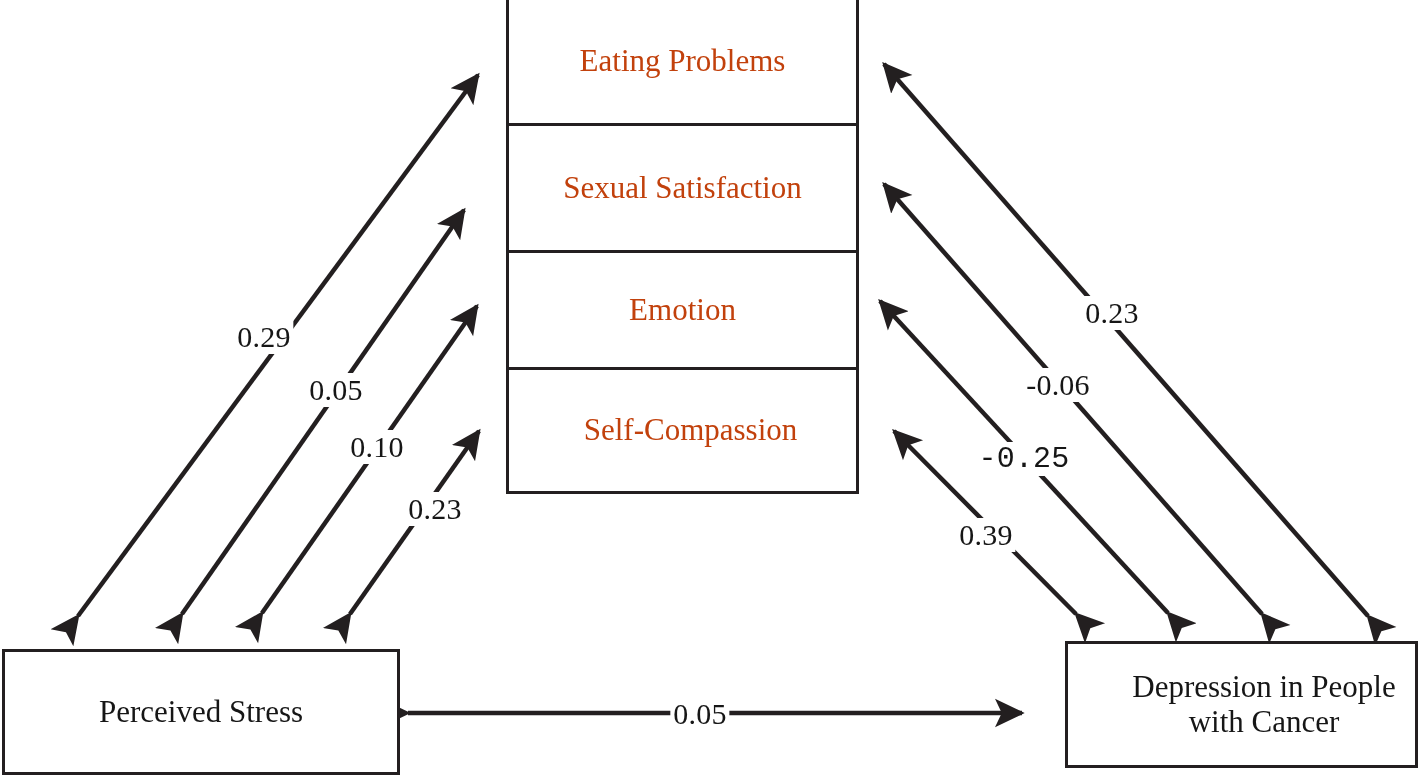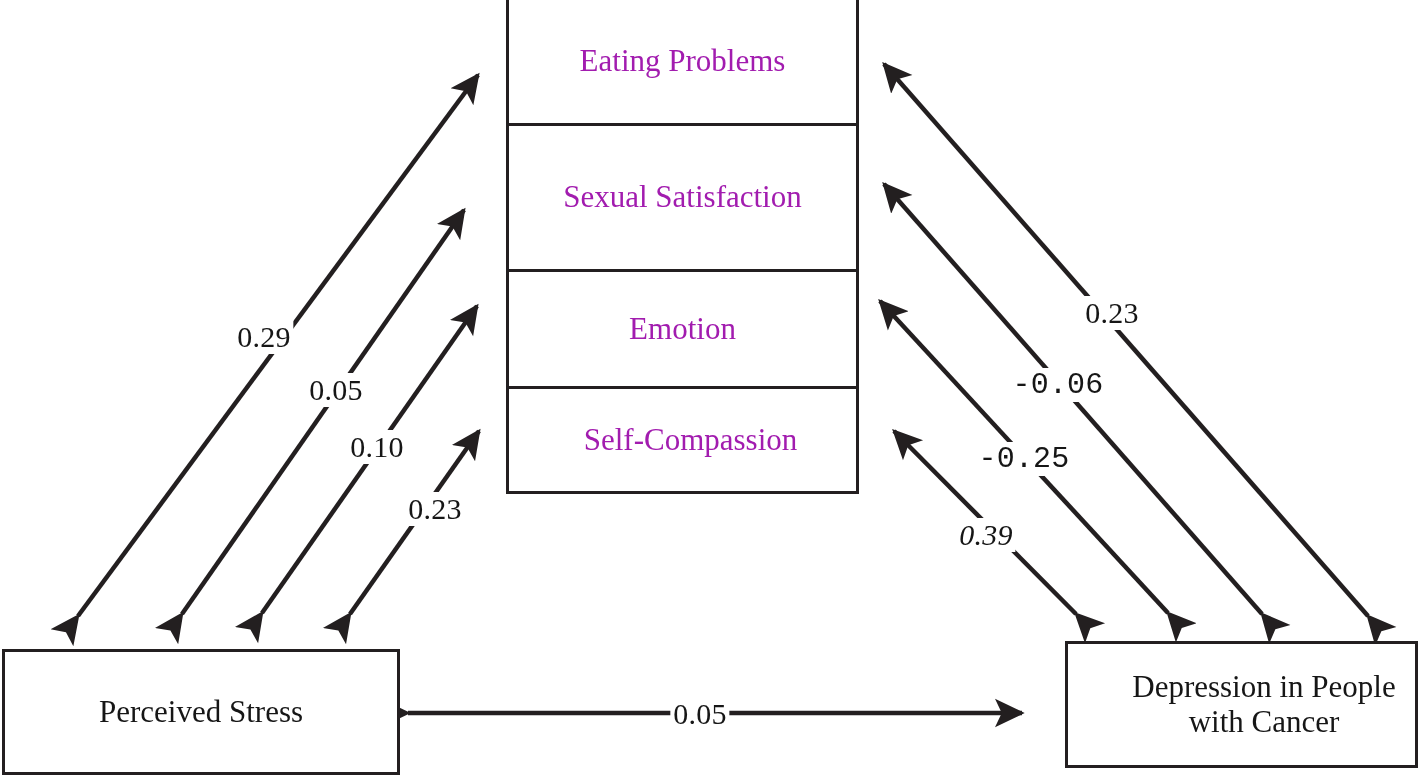--- a/index.html
+++ b/index.html
@@ -50,21 +50,21 @@
     flex-direction: column;
   }
   .stack-cell {
     box-sizing: border-box;
     display: flex;
     align-items: center;
     justify-content: center;
     text-align: center;
     font-size: 31px;
     line-height: 1.1;
-    color: #a21caf;
+    color: #c2410c;
     border-bottom: 3px solid #231f20;
   }
   .stack-cell:last-child {
     border-bottom: none;
   }
   .edge-label {
     position: absolute;
     font-size: 30px;
     color: #161616;
     background: #ffffff;
@@ -115,21 +115,21 @@
 
     <g>
       <line x1="408" y1="713" x2="1022" y2="713" stroke="#231f20" stroke-width="4.5" marker-start="url(#ah)" marker-end="url(#ah)"></line>
     </g>
   </svg>
 
   <div class="stack" style="left:506px; top:-4px; width:353px; height:498px;">
     <div class="stack-cell" style="height:127px;">
       <span>Eating Problems</span>
     </div>
-    <div class="stack-cell" style="height:146px;">
+    <div class="stack-cell" style="height:127px;">
       <span>Sexual Satisfaction</span>
     </div>
     <div class="stack-cell" style="height:117px;">
       <span style="display:block;">
         <span>Emotion</span><br>
       </span>
     </div>
     <div class="stack-cell" style="flex:1 1 auto;padding-left:16px;">
       <span>Self-Compassion</span>
     </div>
@@ -145,19 +145,19 @@
       <span>with Cancer</span>
     </span>
   </div>
 
   <div class="edge-label" style="left:264px; top:337px;">0.29</div>
   <div class="edge-label" style="left:336px; top:390px;">0.05</div>
   <div class="edge-label" style="left:377px; top:447px;">0.10</div>
   <div class="edge-label" style="left:435px; top:509px;">0.23</div>
 
   <div class="edge-label" style="left:1112px; top:313px;">0.23</div>
-  <div class="edge-label" style="left:1058px; top:385px;font-family:Liberation Mono, monospace;">-0.06</div>
+  <div class="edge-label" style="left:1058px; top:385px;">-0.06</div>
   <div class="edge-label" style="left:1024px; top:459px;font-family:Liberation Mono, monospace;">-0.25</div>
-  <div class="edge-label" style="left:986px; top:535px;font-style:italic;">0.39</div>
+  <div class="edge-label" style="left:986px; top:535px;">0.39</div>
 
   <div class="edge-label" style="left:700px; top:714px;">0.05</div>
 
 </div>
 
 </body></html>

